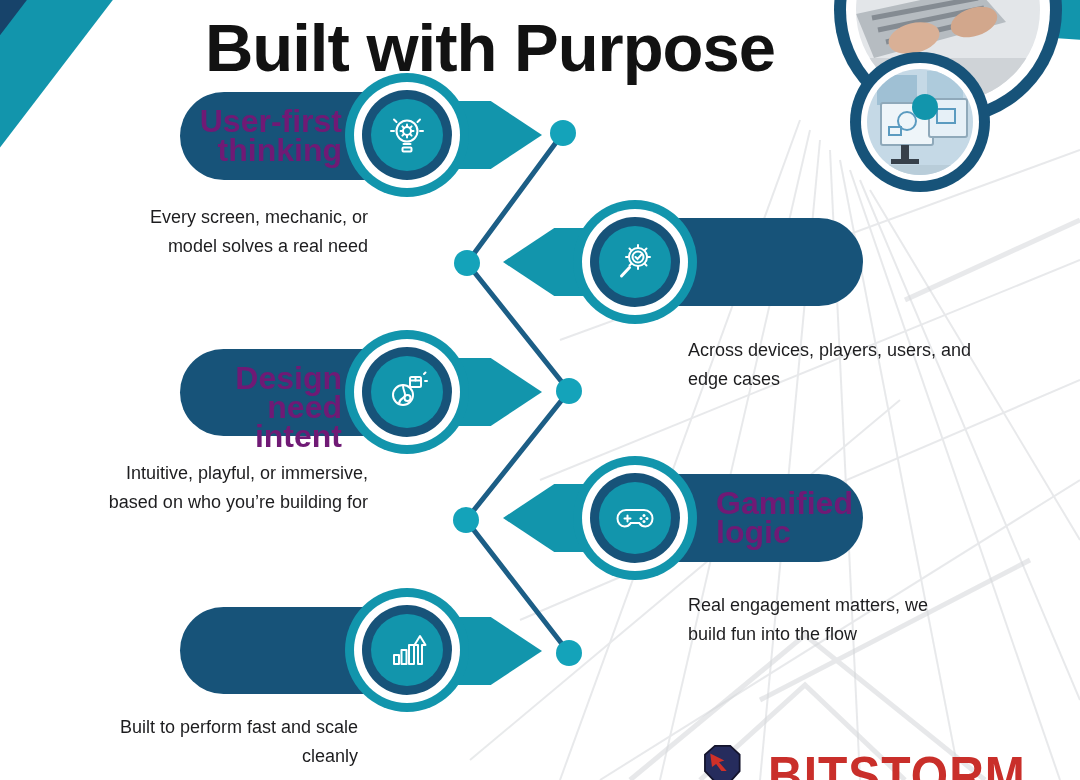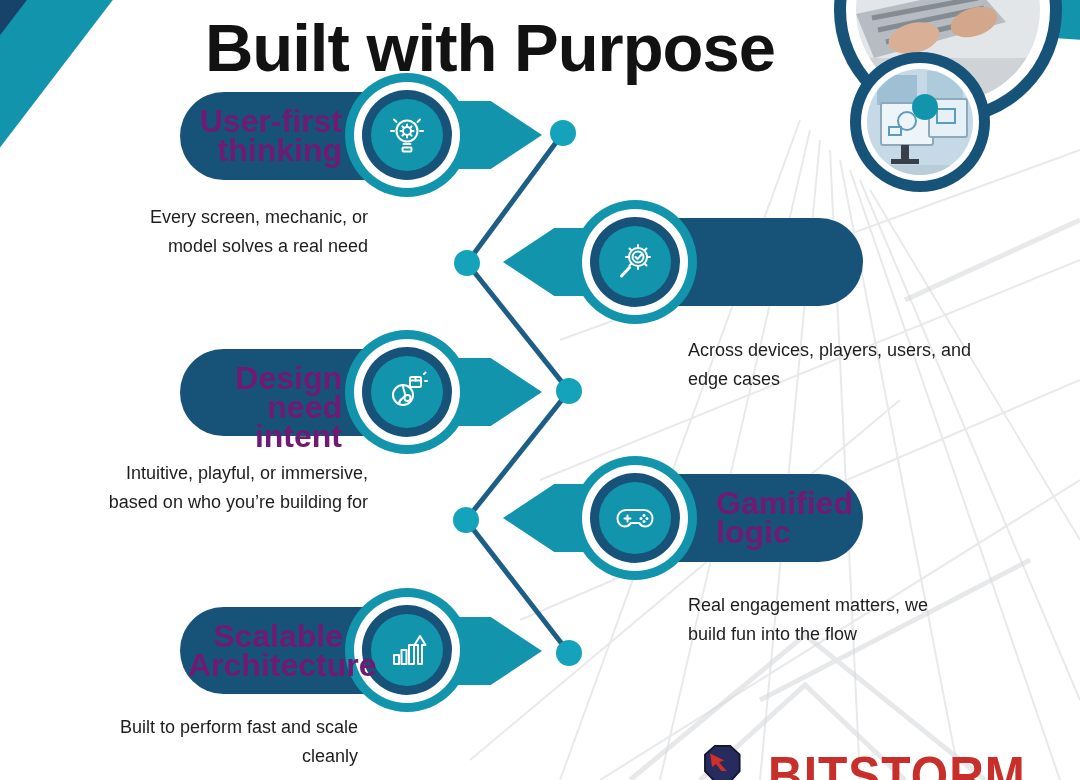--- a/index.html
+++ b/index.html
@@ -233,21 +233,20 @@
   <div class="ring ring-white" style="left:354px;top:597px;width:106px;height:106px;"></div>
   <div class="ring ring-navy" style="left:362px;top:605px;width:90px;height:90px;"></div>
   <div class="ring icon-disc" style="left:371px;top:614px;width:72px;height:72px;">
     <svg width="48" height="48" viewBox="0 0 48 48" fill="none" stroke="#ffffff" stroke-width="2" stroke-linecap="round" stroke-linejoin="round">
       <rect x="11" y="29" width="5" height="9"></rect>
       <rect x="18.5" y="24" width="5" height="14"></rect>
       <rect x="26" y="19" width="5" height="19"></rect>
       <path d="M35 38 V19 h-3.5 L37 10 l5.5 9 H39 V38 z"></path>
     </svg>
   </div>
-  <div class="pill-title ta-r" style="left:188px;top:622px;width:155px;">Scalable Architecture</div>
   <div class="desc ta-r" style="left:100px;top:713px;width:258px;">Built to perform fast and scale cleanly</div>
 
   <svg class="logo-badge" width="68" height="40" viewBox="0 0 68 68">
     <polygon points="22,3 48,3 64,18 64,46 48,64 22,64 5,46 5,18" fill="#262c5d" stroke="#14142c" stroke-width="3"></polygon>
     <polygon points="14,16 38,28 29,31 42,46 33,46 24,34 17,39" fill="#d03028"></polygon>
   </svg>
   <div class="logo-text">BITSTORM</div>
 
 </div>
 

